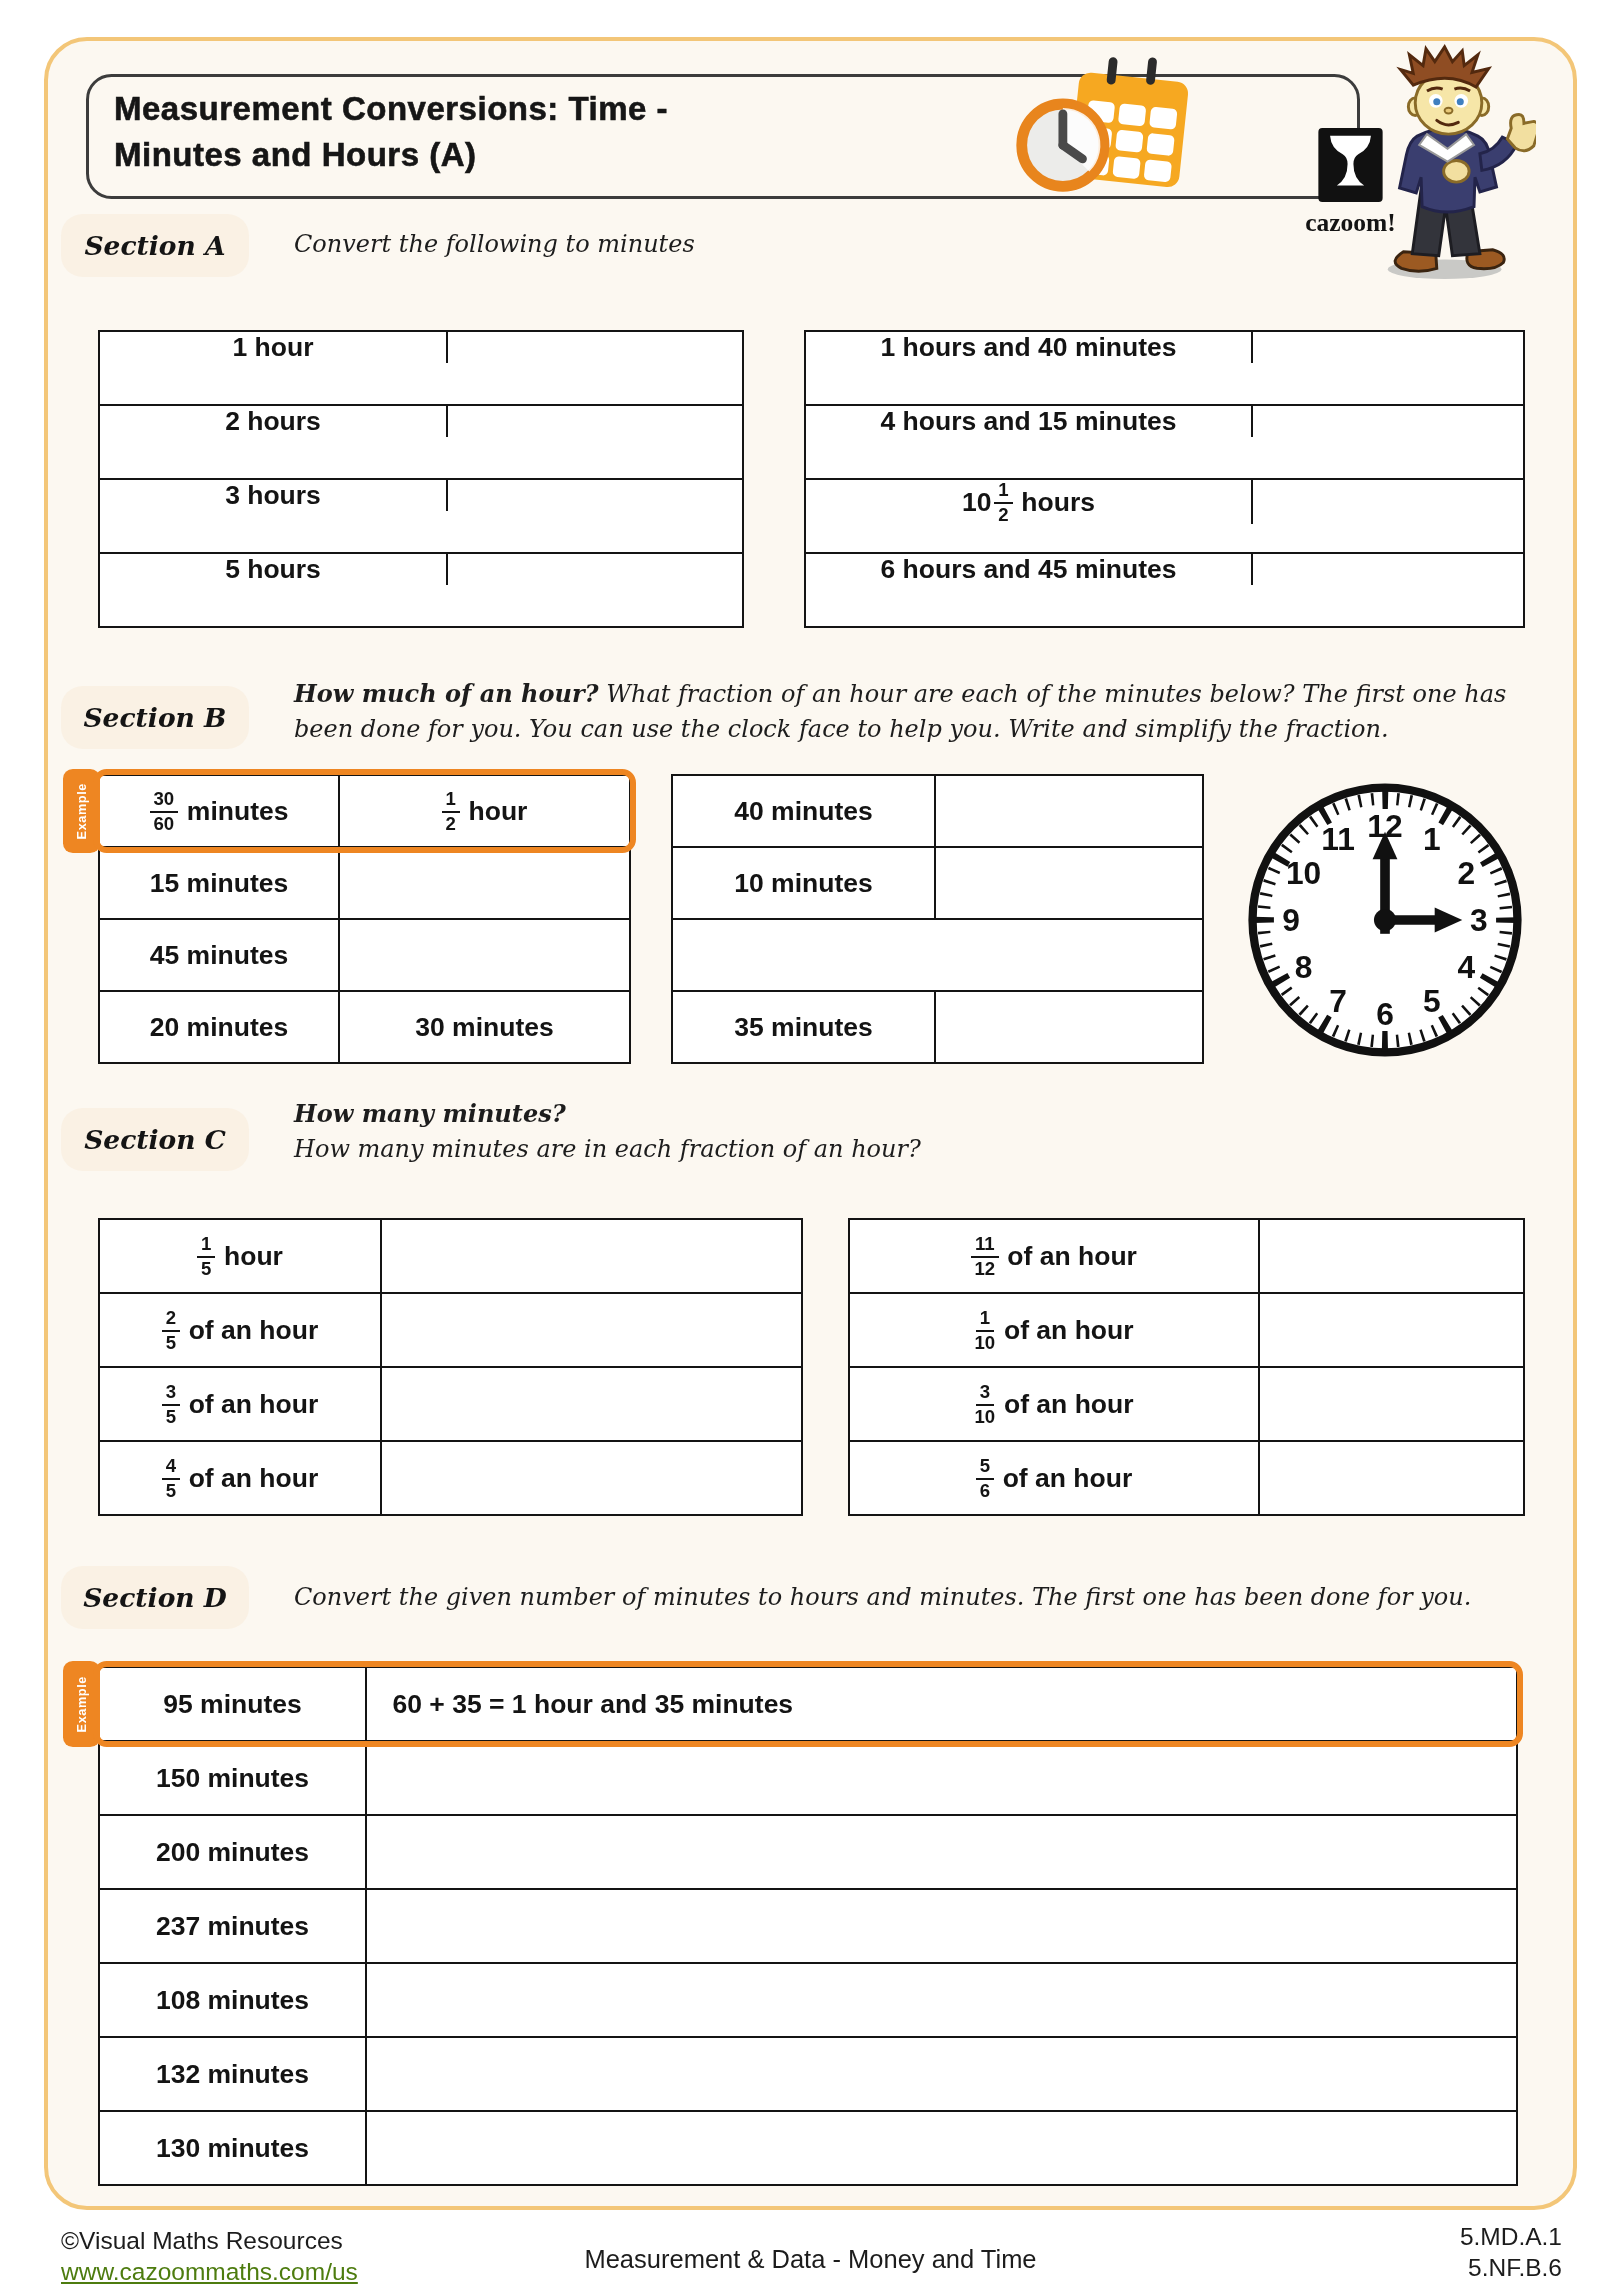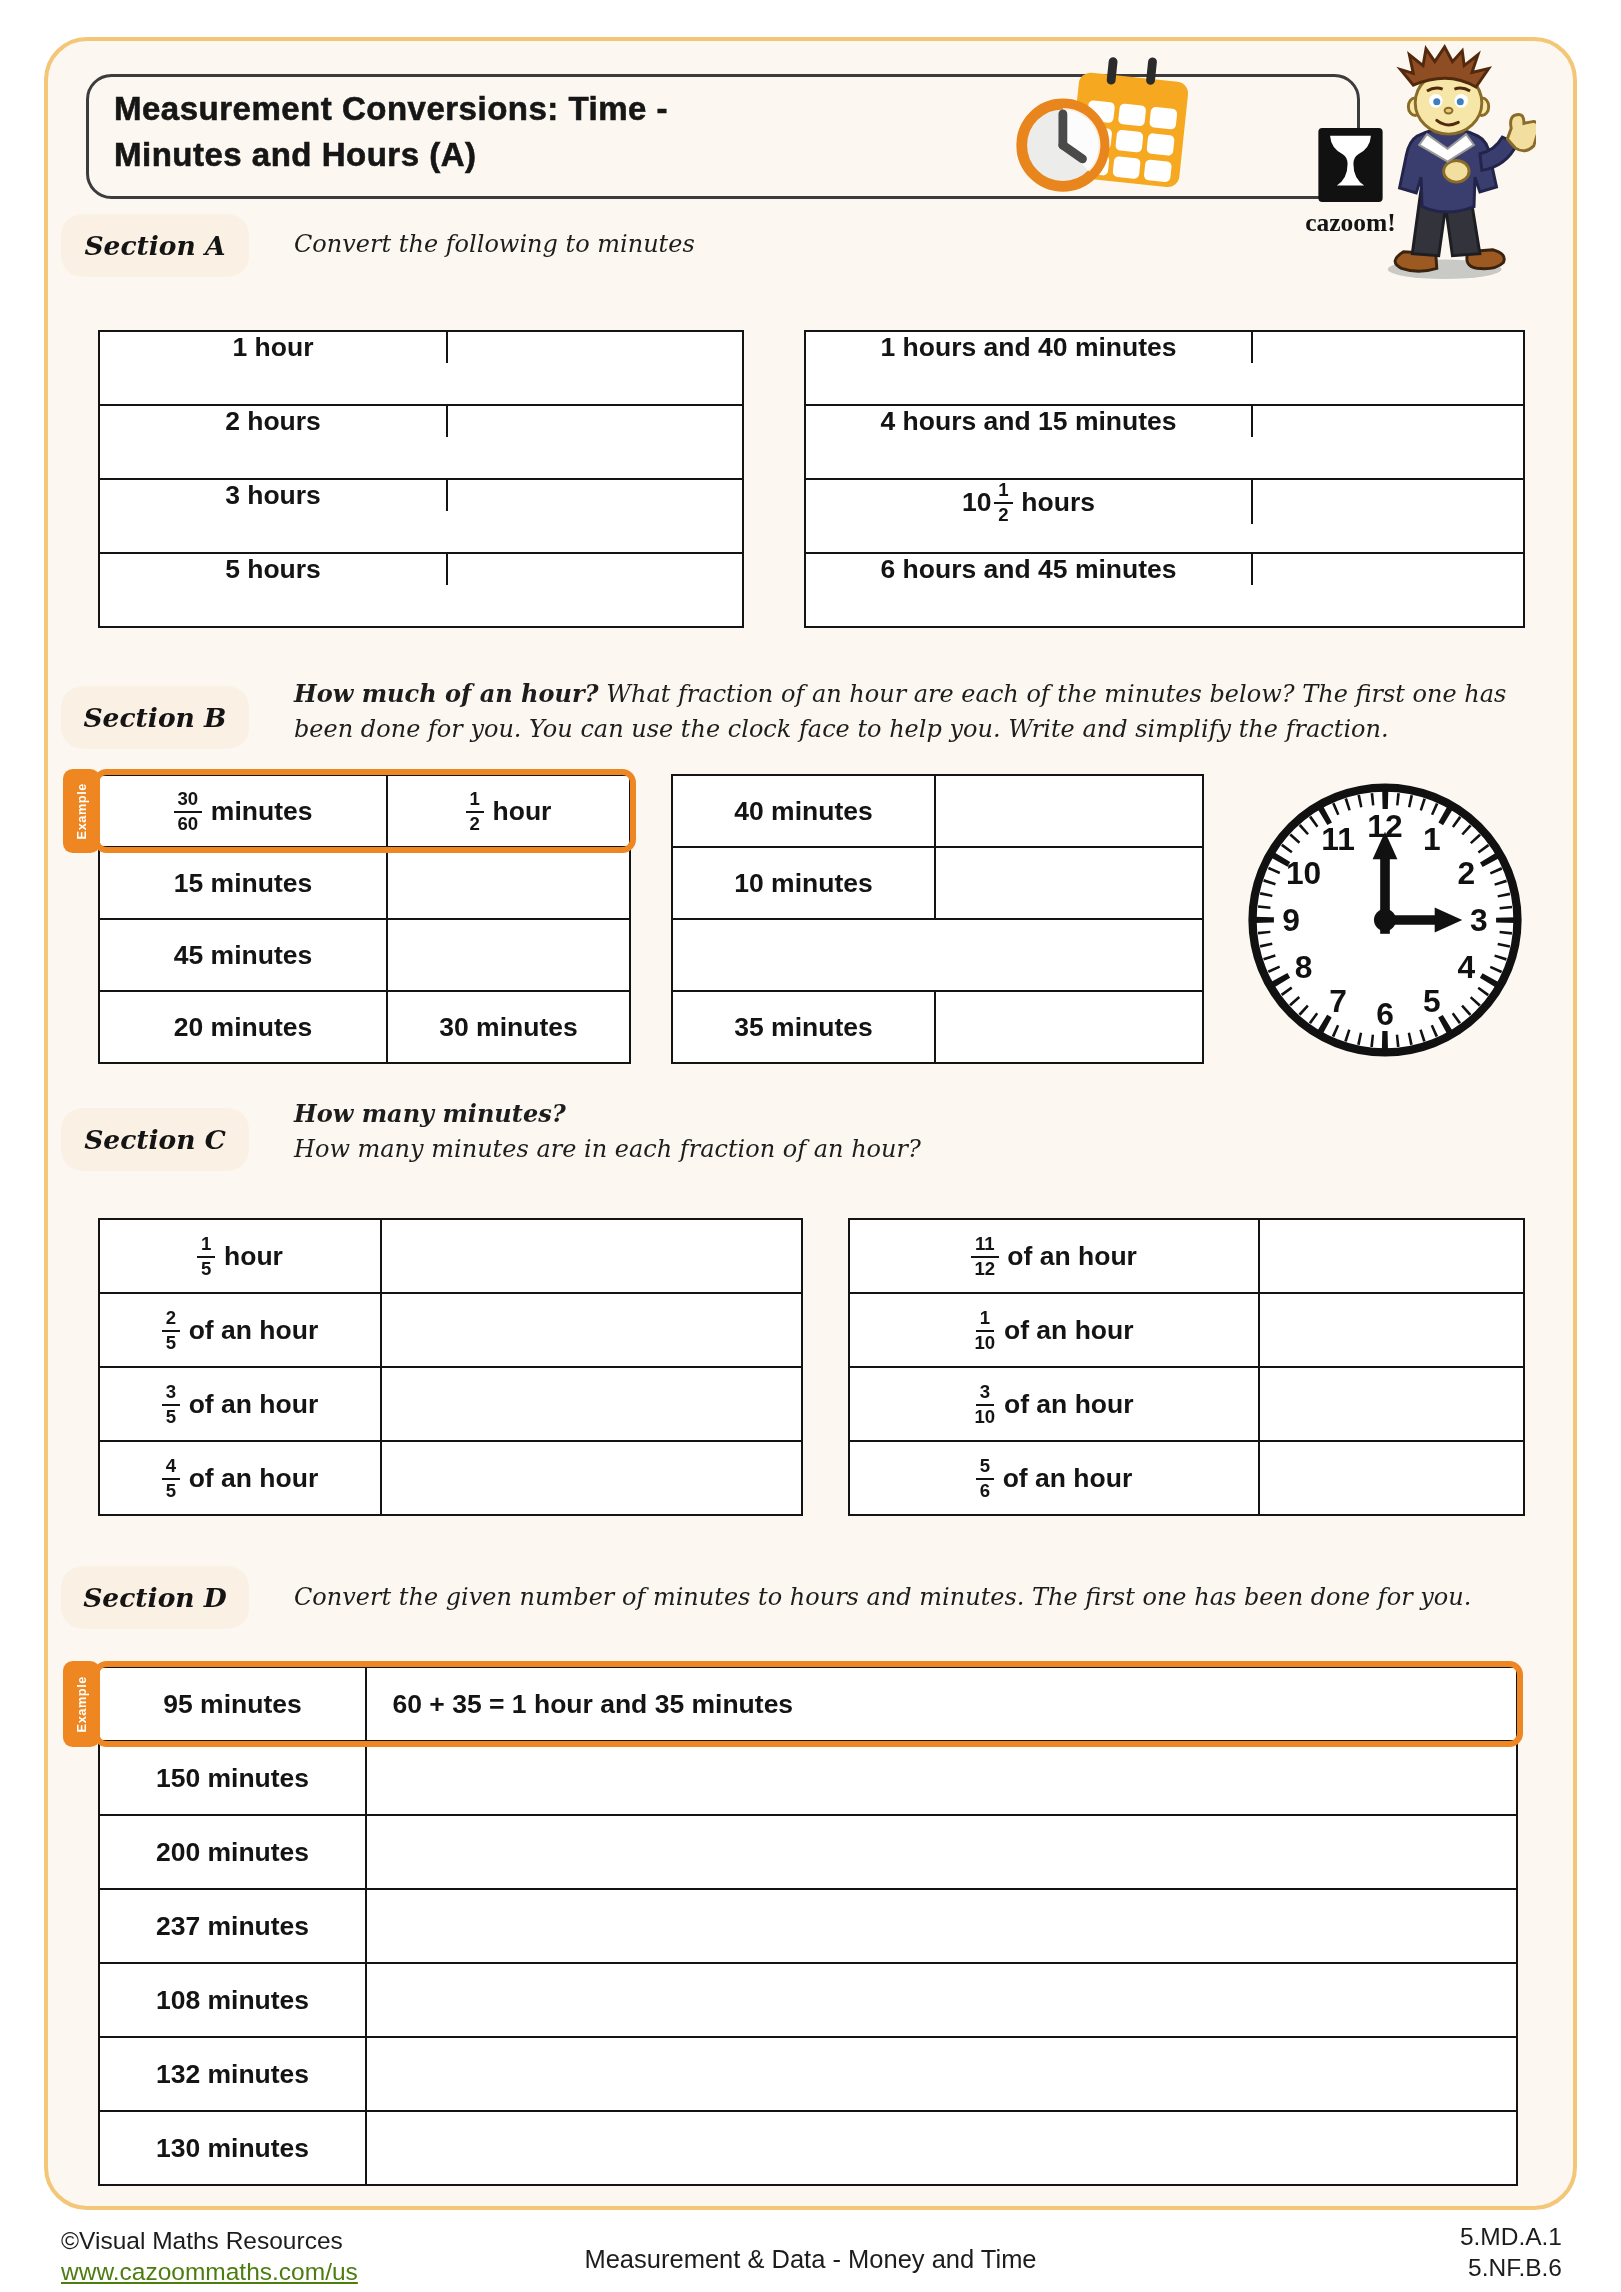--- a/index.html
+++ b/index.html
@@ -25,21 +25,21 @@
   
   .tbl{position:absolute;background:#ffffff;border:2.9px solid #141414;}
   .trow{display:flex;border-bottom:2.9px solid #141414;position:relative;}
   .trow:last-child{border-bottom:none;}
   .qc{display:flex;align-items:center;justify-content:center;border-right:2.9px solid #141414;
       font-weight:bold;font-size:26.5px;box-sizing:border-box;}
   .ac{flex:1;display:flex;align-items:center;justify-content:center;font-weight:bold;font-size:26.5px;}
   .ac.left{justify-content:flex-start;padding-left:25.5px;}
   .ta .trow{height:72px;flex-direction:column;} .tb .trow{height:70px;} .tc .trow{height:72px;} .td .trow{height:72px;}
   .ta1 .qc{width:348px;} .ta2 .qc{width:447px;}
-  .tb1 .qc{width:288px;} .tb2 .qc{width:263px;}
+  .tb1 .qc{width:240px;} .tb2 .qc{width:263px;}
   .tc1 .qc{width:282px;} .tc2 .qc{width:410px;}
   .td1 .qc{width:267px;}
   
   .frac{display:inline-flex;flex-direction:column;align-items:center;line-height:1.05;
         font-size:18.6px;font-weight:bold;margin-right:8.8px;}
   .frac .fn{border-bottom:2.9px solid #141414;padding:0 3.9px 2px;}
   .frac .fd{padding-top:1px;}
   .whole{margin-right:2.9px;}
   
   .ex-outline{position:absolute;inset:-6.9px;border:6.9px solid #EE8622;border-radius:13.7px;

